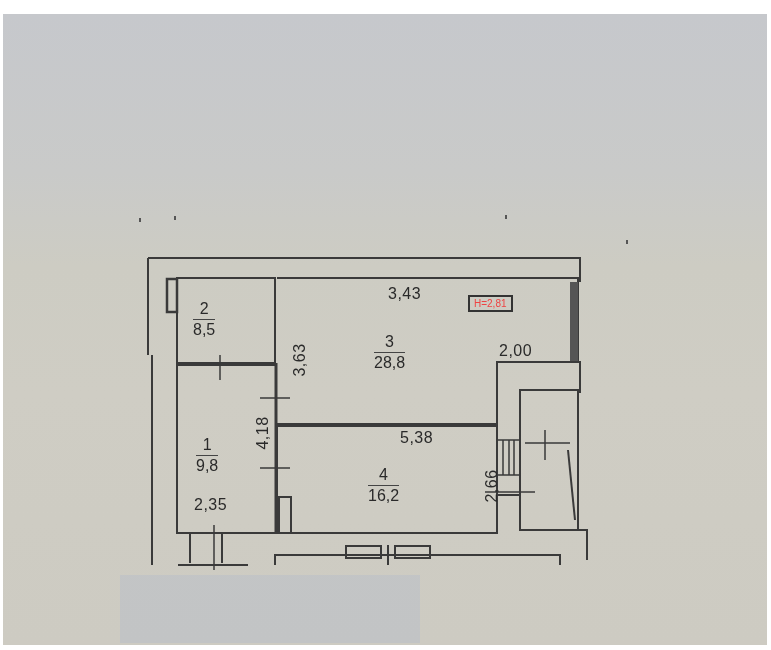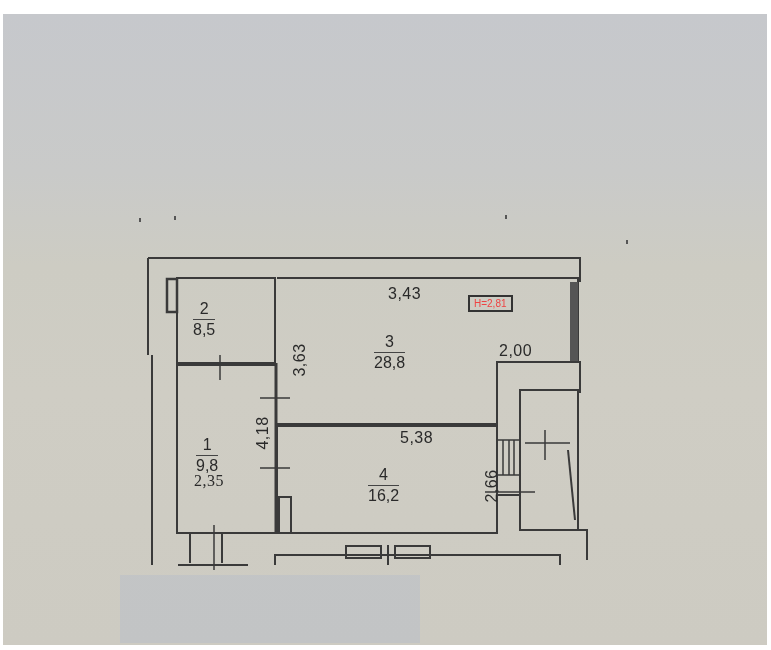--- a/index.html
+++ b/index.html
@@ -83,18 +83,18 @@
 </div>
 
 <div class="hbox">H=2,81</div>
 
 <div class="lbl" style="left:388px;top:286px;">3,43</div>
 <div class="lbl" style="left:499px;top:343px;">2,00</div>
 <div class="lbl vert" style="left:283px;top:352px;">3,63</div>
 <div class="lbl" style="left:375px;top:430px;margin-left:25px;">5,38</div>
 <div class="lbl vert" style="left:475px;top:478px;">2,66</div>
 <div class="lbl vert" style="left:246px;top:425px;">4,18</div>
-<div class="lbl" style="left:194px;top:473px;font-family:Liberation Serif, serif;">2,35</div>
+<div class="lbl" style="left:194px;top:497px;">2,35</div>
 
 <div class="speck" style="left:139px;top:218px;"></div>
 <div class="speck" style="left:174px;top:216px;"></div>
 <div class="speck" style="left:505px;top:215px;"></div>
 <div class="speck" style="left:626px;top:240px;"></div>
 
 </body></html>

